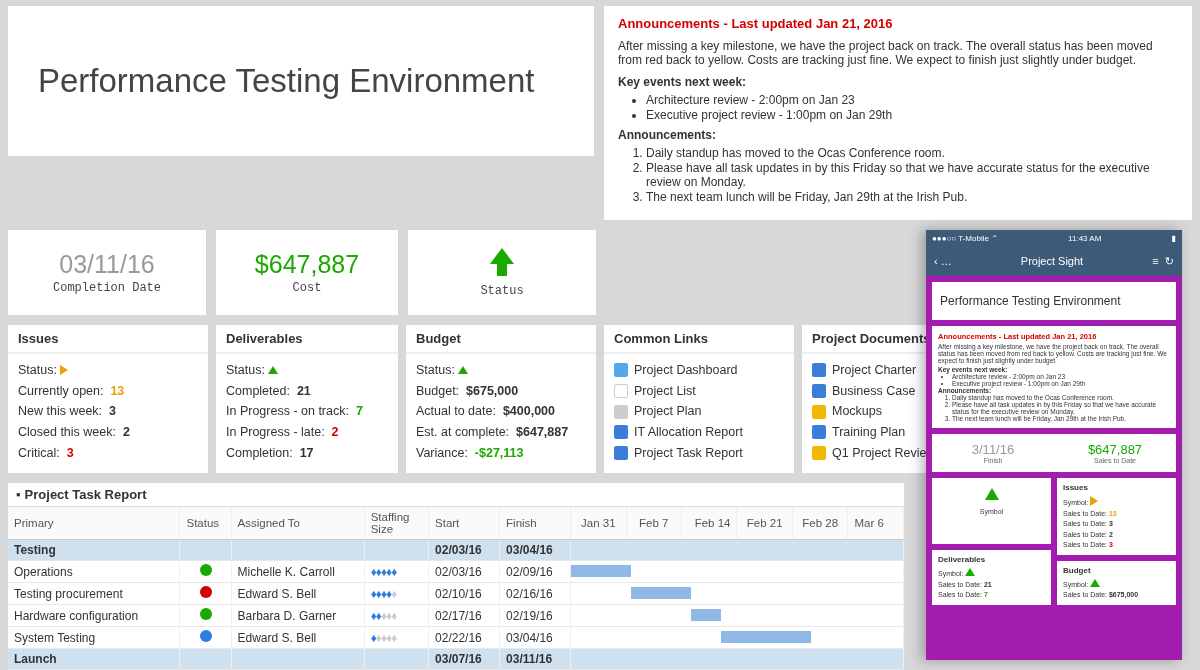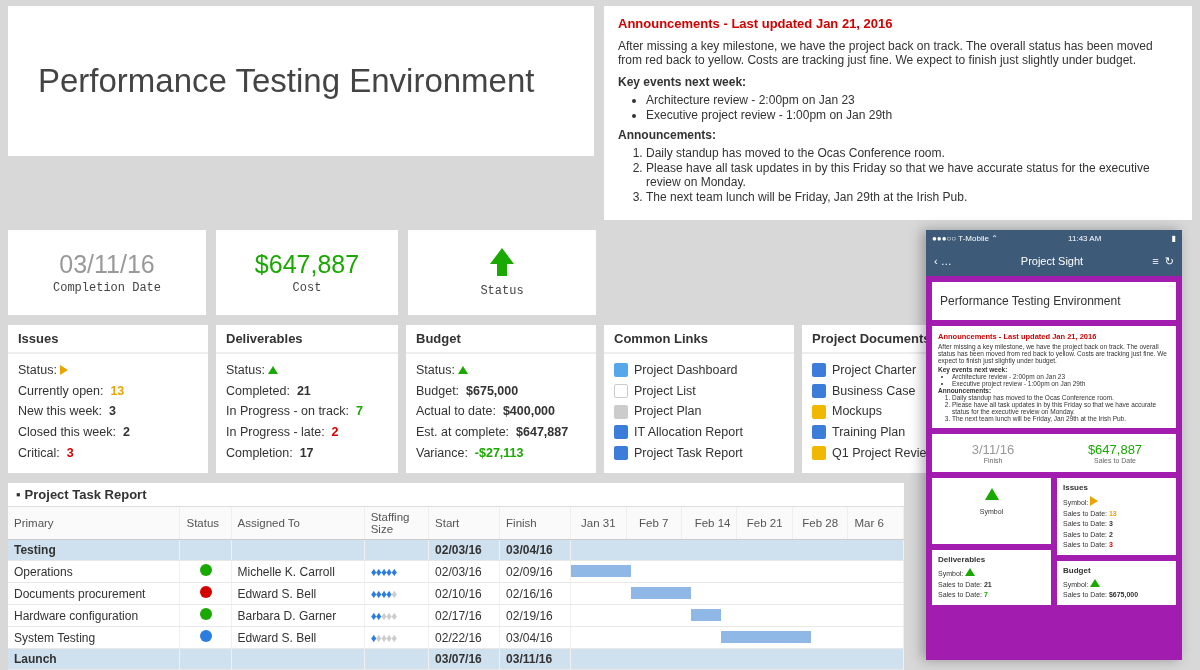--- a/index.html
+++ b/index.html
@@ -247,21 +247,21 @@
       <td style="text-align:center"><span class="dot dot-green"></span></td>
       <td>Michelle K. Carroll</td>
       <td><span class="staff-icon">♦♦♦♦♦</span></td>
       <td>02/03/16</td>
       <td>02/09/16</td>
       <td colspan="6" class="gantt-cell">
               <div class="gantt-bar" style="left:0px;width:60px"></div>
             </td>
           </tr>
           <tr>
-            <td>Documents procurement</td>
+            <td>Testing procurement</td>
       <td style="text-align:center"><span class="dot dot-red"></span></td>
       <td>Edward S. Bell</td>
       <td><span class="staff-icon">♦♦♦♦<span class="dim">♦</span></span></td>
       <td>02/10/16</td>
       <td>02/16/16</td>
       <td colspan="6" class="gantt-cell">
               <div class="gantt-bar" style="left:60px;width:60px"></div>
             </td>
           </tr>
           <tr>

